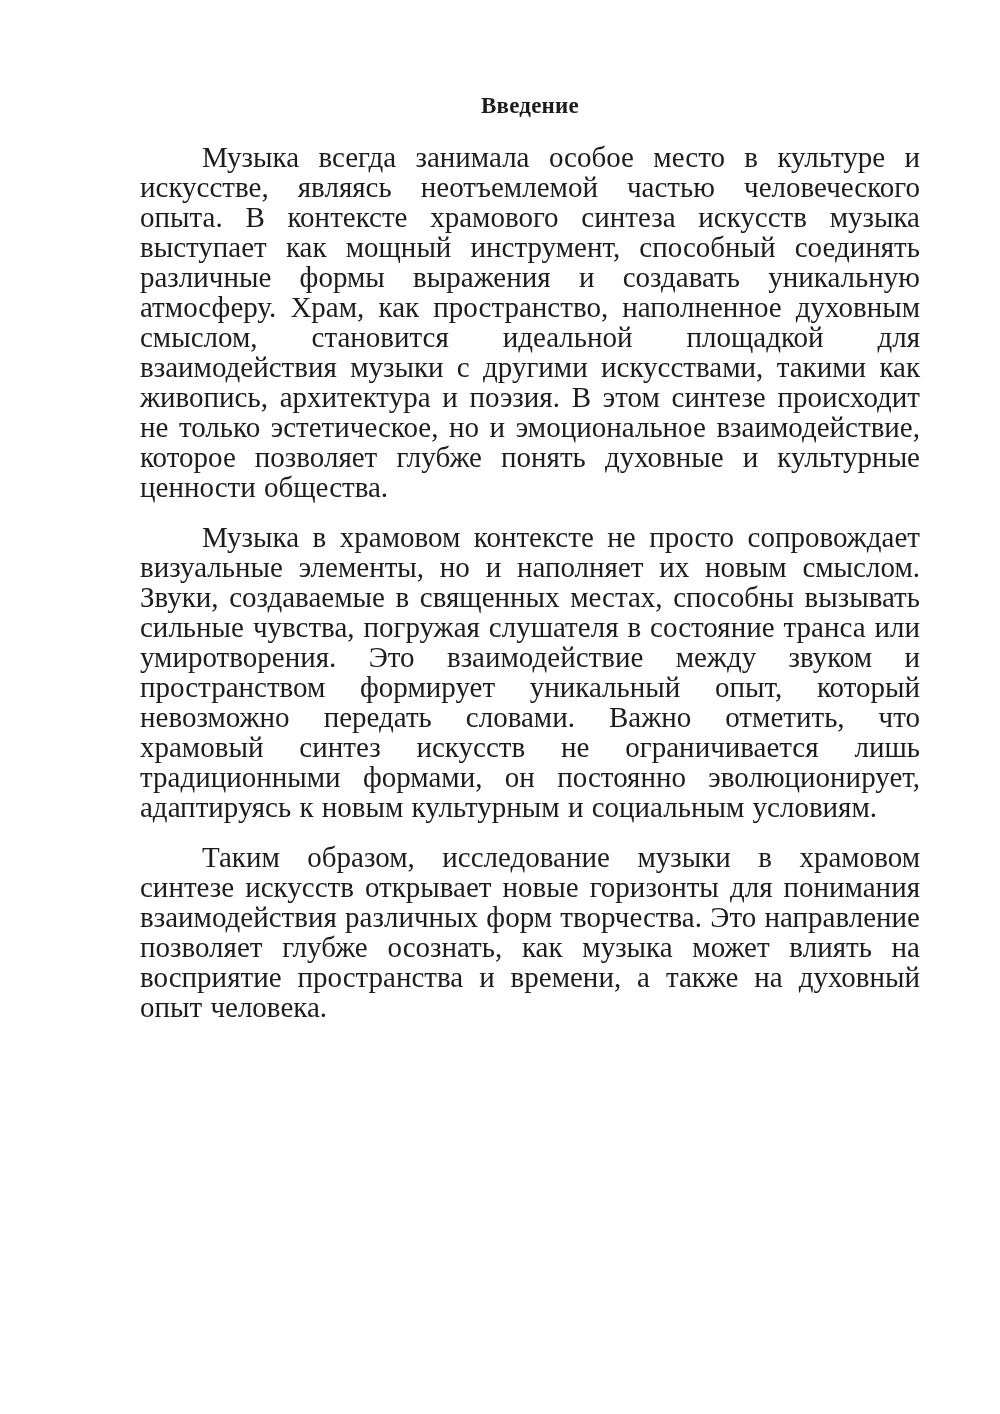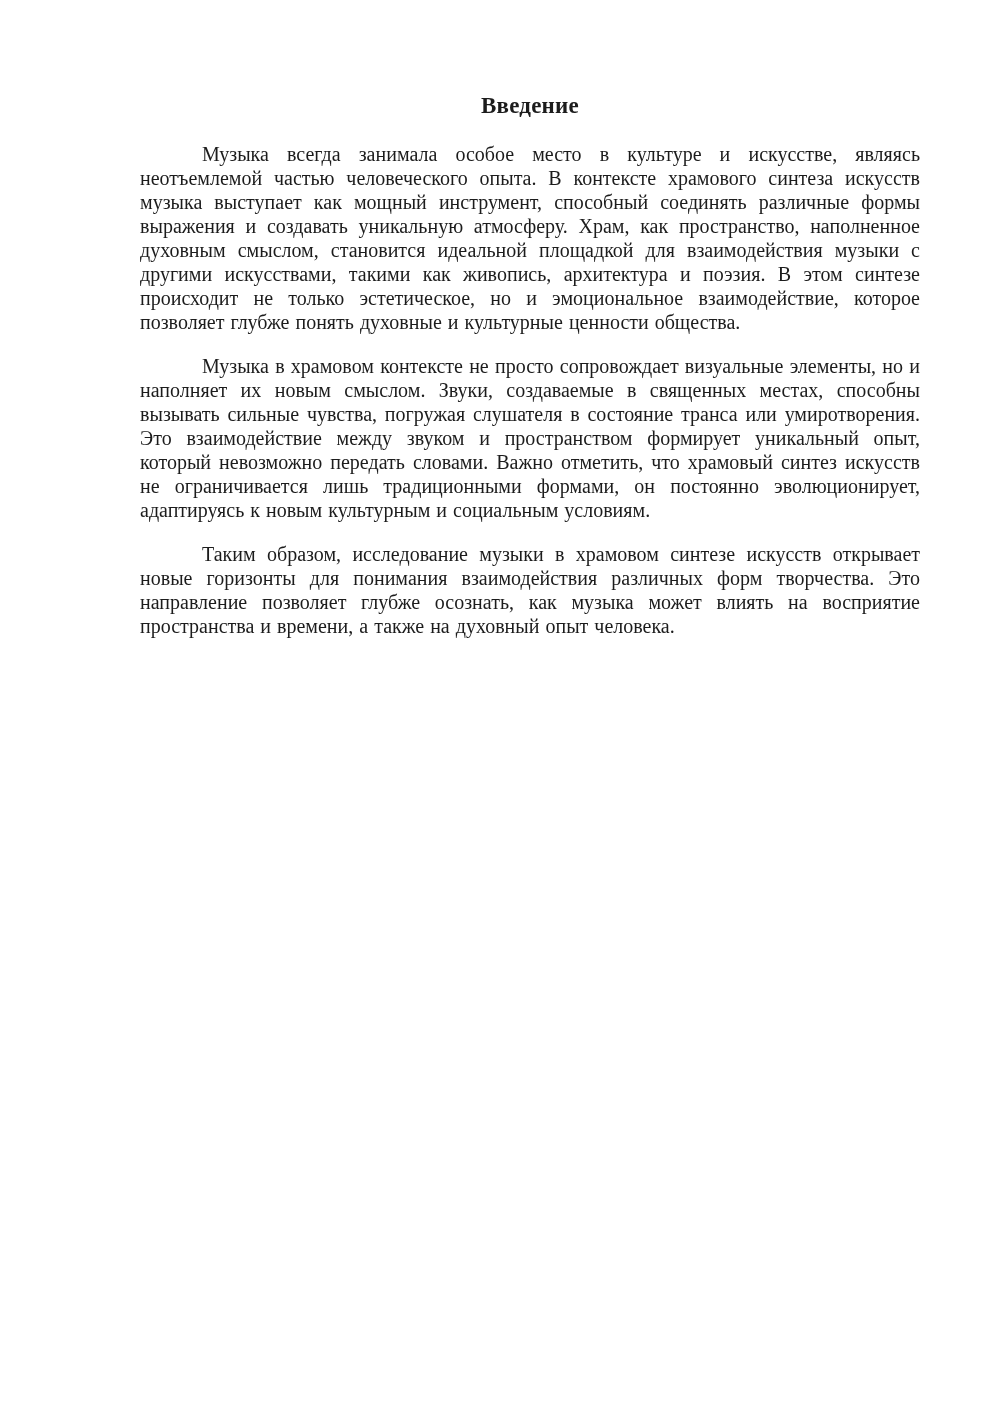--- a/index.html
+++ b/index.html
@@ -24,22 +24,22 @@
   }
   .doc-title {
     font-size: 23px;
     line-height: 35px;
     font-weight: bold;
     text-align: center;
     margin: 0 0 19px 0;
     letter-spacing: 0.2px;
   }
   .doc-paragraph {
-    font-size: 20px;
-    line-height: 24px;
+    font-size: 29px;
+    line-height: 30px;
     text-align: justify;
     text-indent: 62px;
     margin: 0 0 20px 0;
     word-spacing: 1px;
   }
   .page-number {
     position: absolute;
     left: 140px;
     width: 780px;
     top: 1330px;

